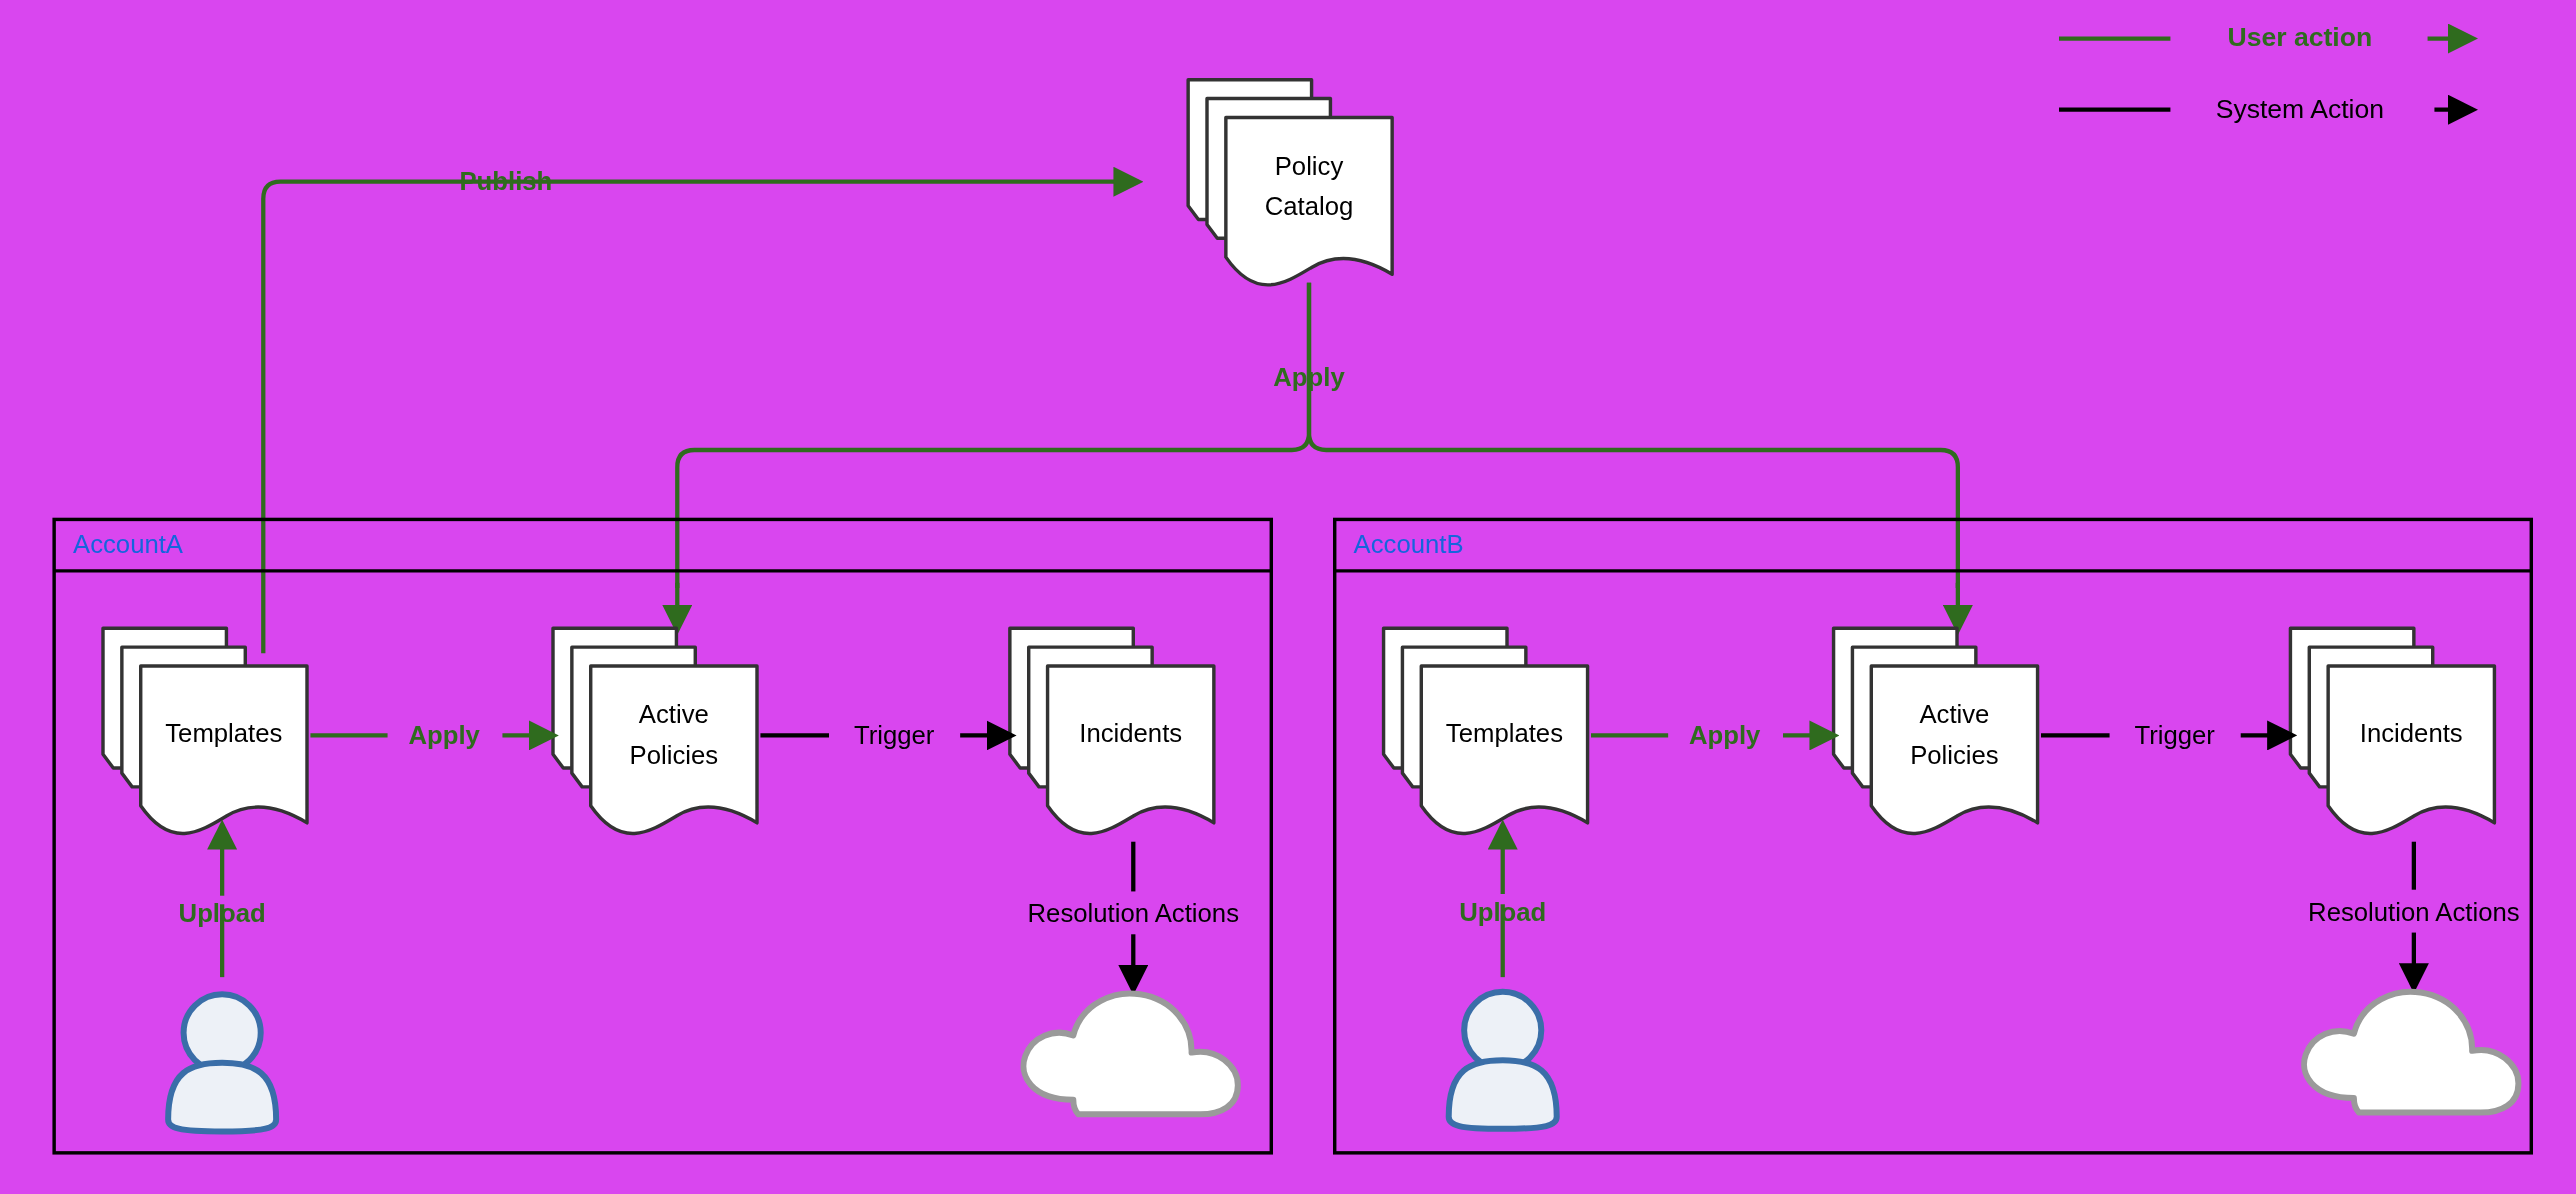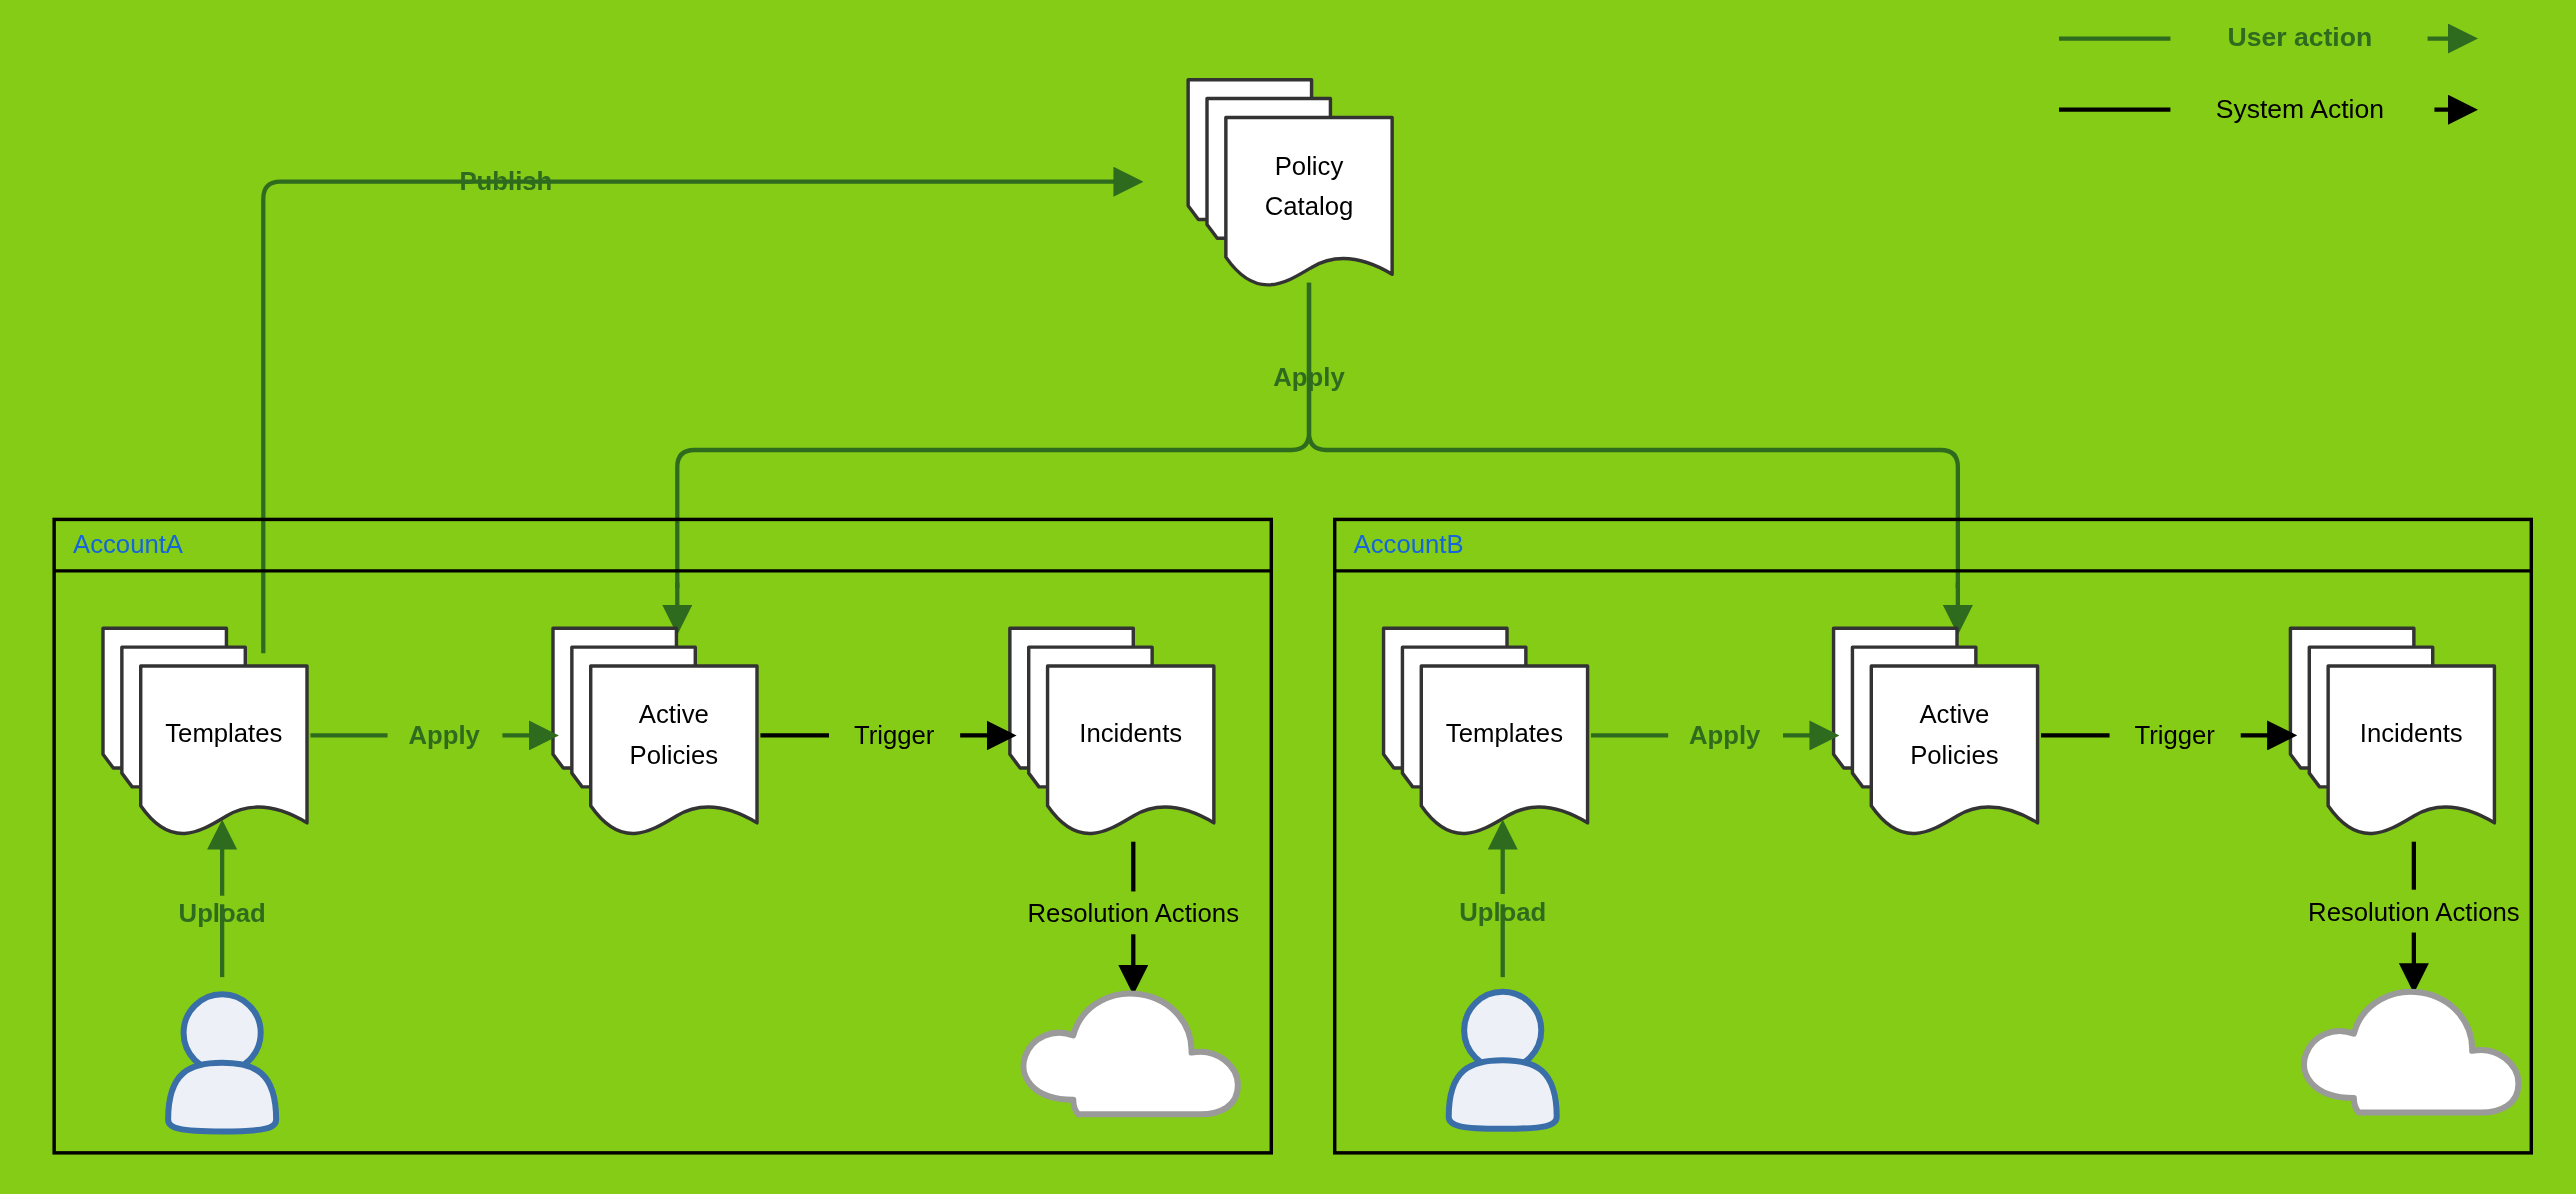--- a/index.html
+++ b/index.html
@@ -7,21 +7,21 @@
     padding: 0;
     background: #ffffff;
   }
   body {
     font-family: "Liberation Sans", sans-serif;
   }
   #stage {
     position: relative;
     width: 2576px;
     height: 1194px;
-    background: #84cc16;
+    background: #d946ef;
     overflow: hidden;
   }
   svg#diagram {
     position: absolute;
     left: 0;
     top: 0;
     width: 2576px;
     height: 1194px;
   }
   .node-label {

